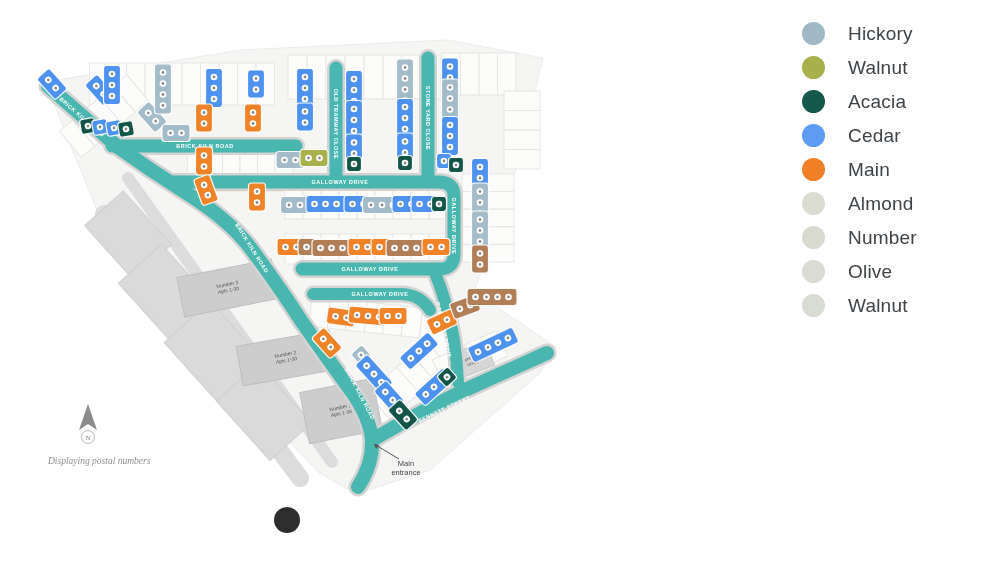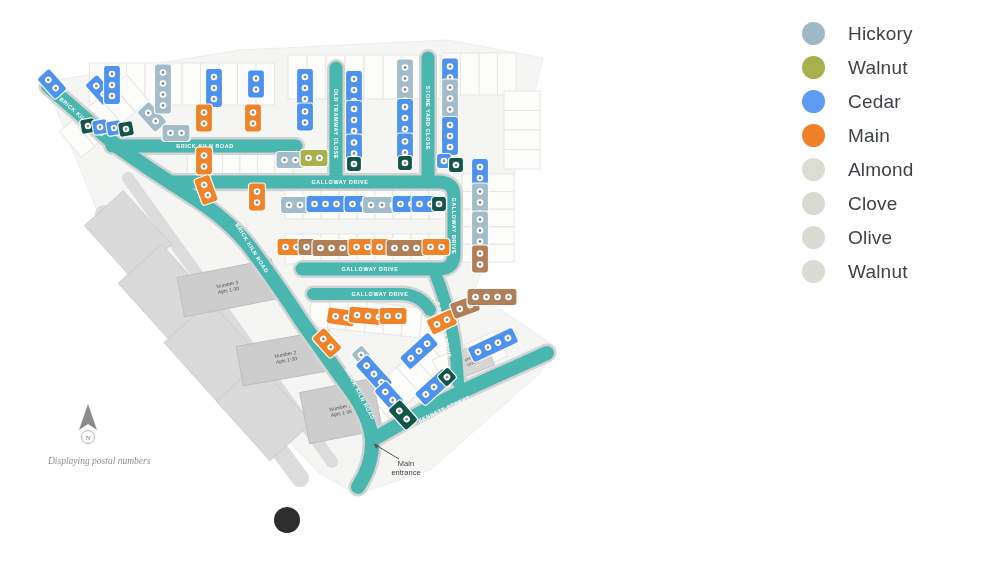--- a/index.html
+++ b/index.html
@@ -708,34 +708,38 @@
   <div class="legend" id="legend">
       <div class="legend-item">
         <div class="legend-swatch" style="background: rgb(159, 185, 198);"></div>
         <span class="legend-label">Hickory</span>
       </div>
       <div class="legend-item">
         <div class="legend-swatch" style="background: rgb(168, 176, 75);"></div>
         <span class="legend-label">Walnut</span>
       </div>
       <div class="legend-item">
+        <div class="legend-swatch" style="background: rgb(21, 88, 76);"></div>
+        <span class="legend-label">Acacia</span>
+      </div>
+      <div class="legend-item">
         <div class="legend-swatch" style="background: rgb(94, 155, 242);"></div>
         <span class="legend-label">Cedar</span>
       </div>
       <div class="legend-item">
         <div class="legend-swatch" style="background: rgb(240, 128, 39);"></div>
         <span class="legend-label">Main</span>
       </div>
       <div class="legend-item">
         <div class="legend-swatch" style="background: rgb(219, 221, 211);"></div>
         <span class="legend-label">Almond</span>
       </div>
       <div class="legend-item">
         <div class="legend-swatch" style="background: rgb(217, 219, 209);"></div>
-        <span class="legend-label">Clove</span>
+        <span class="legend-label">Number</span>
       </div>
       <div class="legend-item">
         <div class="legend-swatch" style="background: rgb(218, 220, 212);"></div>
         <span class="legend-label">Olive</span>
       </div>
       <div class="legend-item">
         <div class="legend-swatch" style="background: rgb(217, 220, 210);"></div>
         <span class="legend-label">Walnut</span>
       </div>
     </div>

